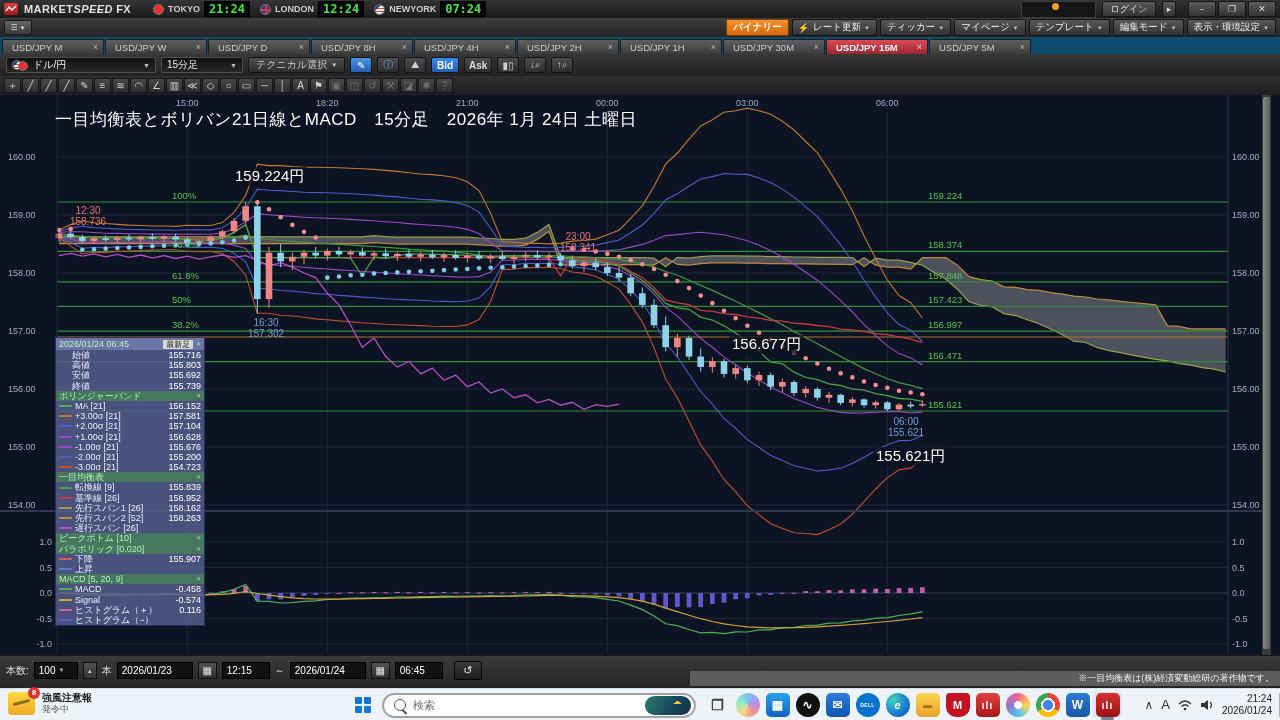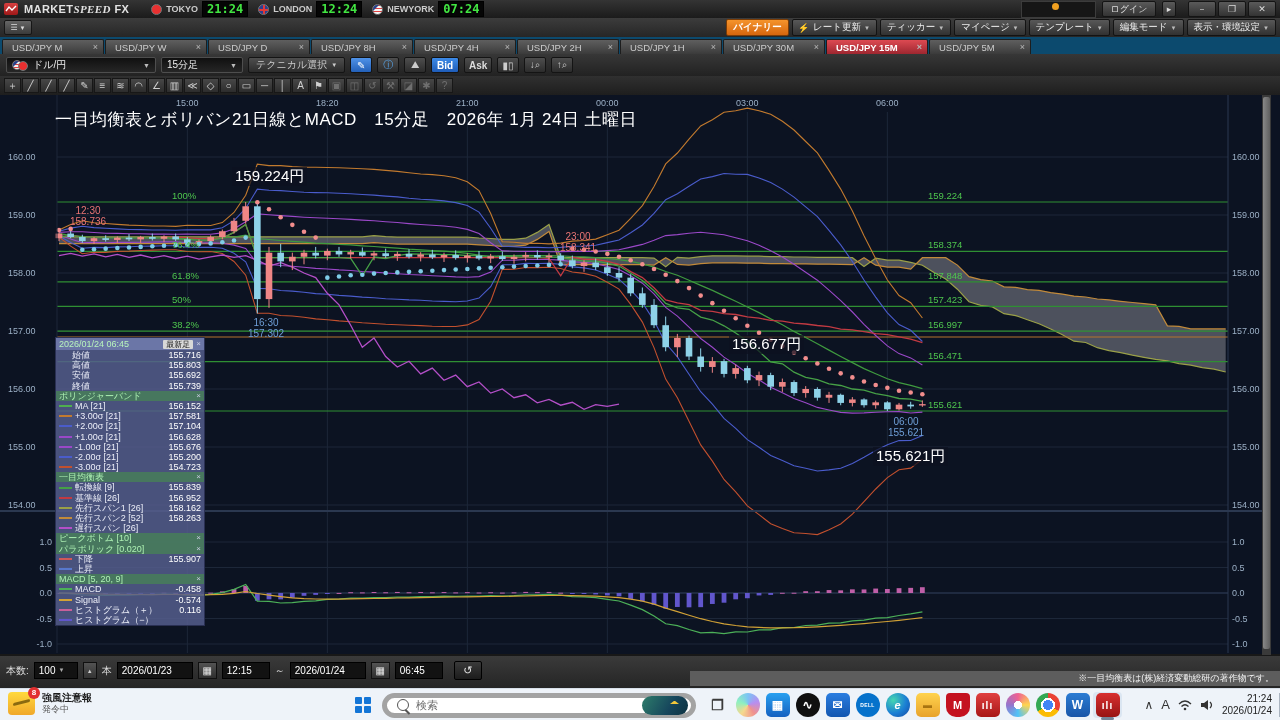--- a/index.html
+++ b/index.html
@@ -3,21 +3,21 @@
 <meta charset="utf-8">
 <style>
   html,body{margin:0;padding:0;width:1280px;height:720px;overflow:hidden;background:#000;
     font-family:"Liberation Sans",sans-serif;-webkit-font-smoothing:antialiased;}
   #app{position:relative;width:1280px;height:720px;background:#0c1322;}
   
   .titlebar{position:absolute;top:0;left:0;width:1280px;height:18px;background:linear-gradient(#343434,#1b1b1b);
     display:flex;align-items:center;gap:6px;padding:0 4px;box-sizing:border-box;z-index:30;}
   .logo-mark{width:14px;height:12px;background:linear-gradient(#d84040,#a01818);border-radius:2px;display:flex;align-items:center;justify-content:center;flex:none;}
   .app-title{color:#e2e2e2;font-size:11px;font-weight:bold;letter-spacing:.4px;white-space:nowrap;}
-  .app-title .it{font-style:italic;font-family:Liberation Serif, serif;}
+  .app-title .it{font-style:italic;}
   .clocks{display:flex;align-items:center;gap:10px;margin-left:16px;}
   .clock{display:flex;align-items:center;gap:4px;}
   .clock .city{color:#cccccc;font-size:9px;font-weight:bold;}
   .clock .time{background:#050505;color:#42e642;font-size:12px;font-weight:bold;padding:0 4px;height:14px;line-height:14px;
     font-family:"DejaVu Sans Mono",monospace;border:1px solid #000;}
   .flag{width:11px;height:11px;border-radius:50%;box-sizing:border-box;border:1px solid #777;flex:none;}
   .flag-jp{background:radial-gradient(circle,#e83030 0 5px,#c02020 5px);}
   .flag-uk{background:linear-gradient(to right,transparent 4px,#e03838 4px 6px,transparent 6px),
            linear-gradient(to bottom,transparent 4px,#e03838 4px 6px,transparent 6px),#2a3f8f;}
   .flag-us{background:linear-gradient(135deg,#27408b 0 4px,transparent 4.5px),
@@ -117,21 +117,21 @@
   .w-icon{width:27px;height:23px;border-radius:4px;background:linear-gradient(#ffd93e,#f0a82a);position:relative;flex:none;}
   .w-icon::before{content:"";position:absolute;left:5px;top:9px;width:17px;height:3px;background:#8a6a10;transform:skewY(-14deg);border-radius:2px;}
   .w-badge{position:absolute;right:-5px;top:-5px;width:12px;height:12px;background:#e23030;color:#fff;border-radius:50%;
     font-size:8px;line-height:12px;text-align:center;font-weight:bold;}
   .w-t1{font-size:10px;color:#1c1c1c;font-weight:bold;line-height:12px;}
   .w-t2{font-size:9px;color:#5a5a5a;line-height:11px;}
   .tb-center{position:absolute;left:350px;top:3px;display:flex;align-items:center;gap:7px;}
   .startbtn{width:25px;height:25px;display:flex;align-items:center;justify-content:center;border-radius:4px;}
   .startlogo{width:16px;height:16px;display:grid;grid-template-columns:7px 7px;grid-template-rows:7px 7px;gap:2px;}
   .startlogo span{background:#1375d6;border-radius:1px;}
-  .search{width:314px;height:25px;background:#fff;border:5px solid #a3a3a3;border-radius:13px;display:flex;
+  .search{width:314px;height:25px;background:#fff;border:2px solid #a3a3a3;border-radius:13px;display:flex;
     align-items:center;gap:7px;padding:0 3px 0 10px;box-sizing:border-box;}
   .mag{width:10px;height:10px;border:1.6px solid #555;border-radius:50%;position:relative;flex:none;}
   .mag::after{content:"";position:absolute;left:8px;top:9px;width:6px;height:1.6px;background:#555;transform:rotate(45deg);transform-origin:0 0;}
   .search-text{font-size:11px;color:#6a6a6a;}
   .search-img{margin-left:auto;width:46px;height:19px;border-radius:10px;background:linear-gradient(120deg,#2e7d6b,#16465c 60%,#0e3342);position:relative;}
   .search-img::after{content:"";position:absolute;right:9px;top:5px;width:9px;height:6px;background:#f3c83a;clip-path:polygon(50% 0,100% 60%,0 60%);}
   .ticon-wrap{width:29px;height:26px;display:flex;align-items:center;justify-content:center;border-radius:4px;position:relative;}
   .ticon-wrap.active{background:#dbe6f2;}
   .ticon-wrap.active::after{content:"";position:absolute;bottom:-2px;left:8px;width:13px;height:3px;border-radius:2px;background:#758699;}
   .ticon{width:24px;height:24px;border-radius:5px;display:flex;align-items:center;justify-content:center;

